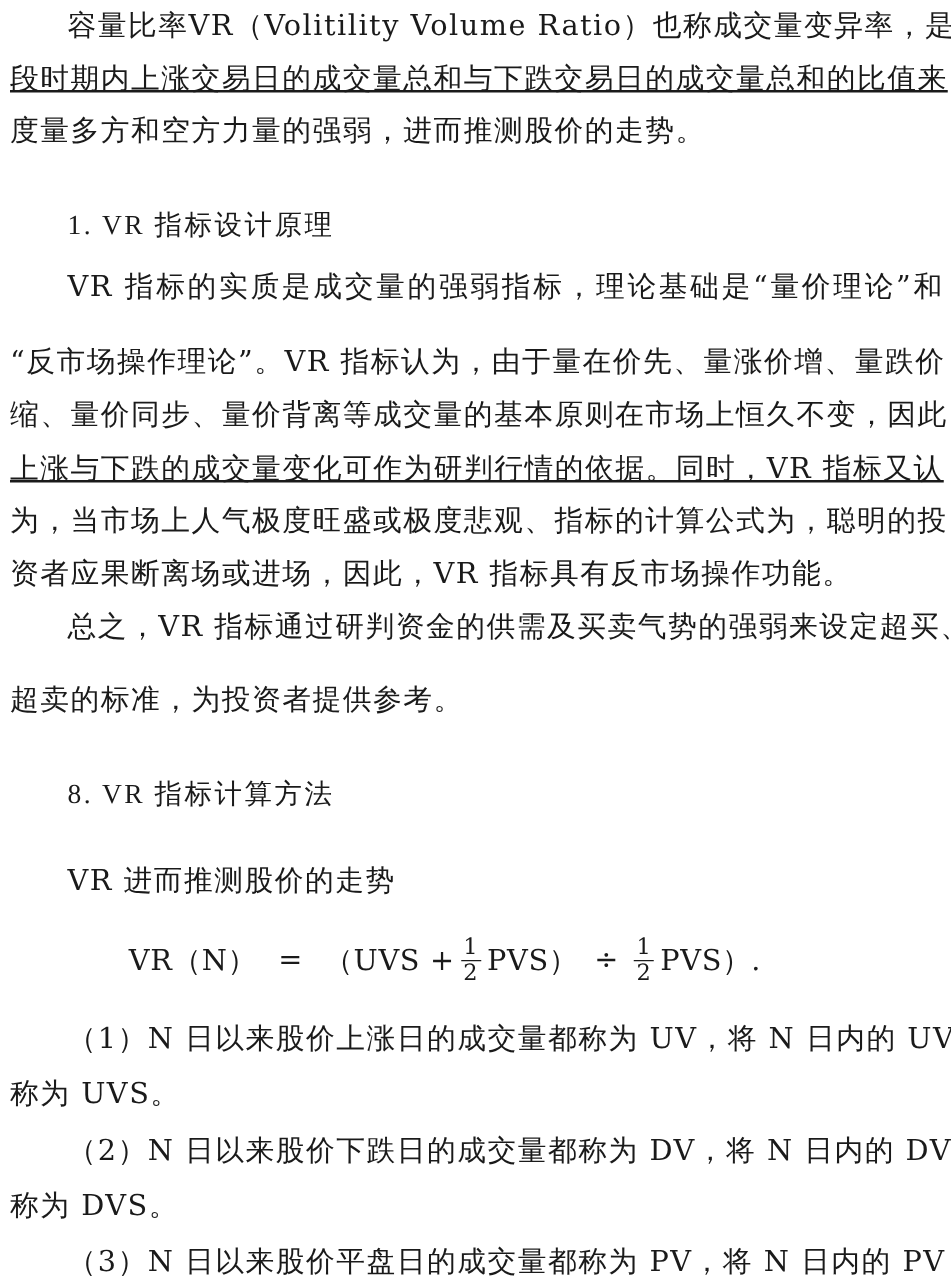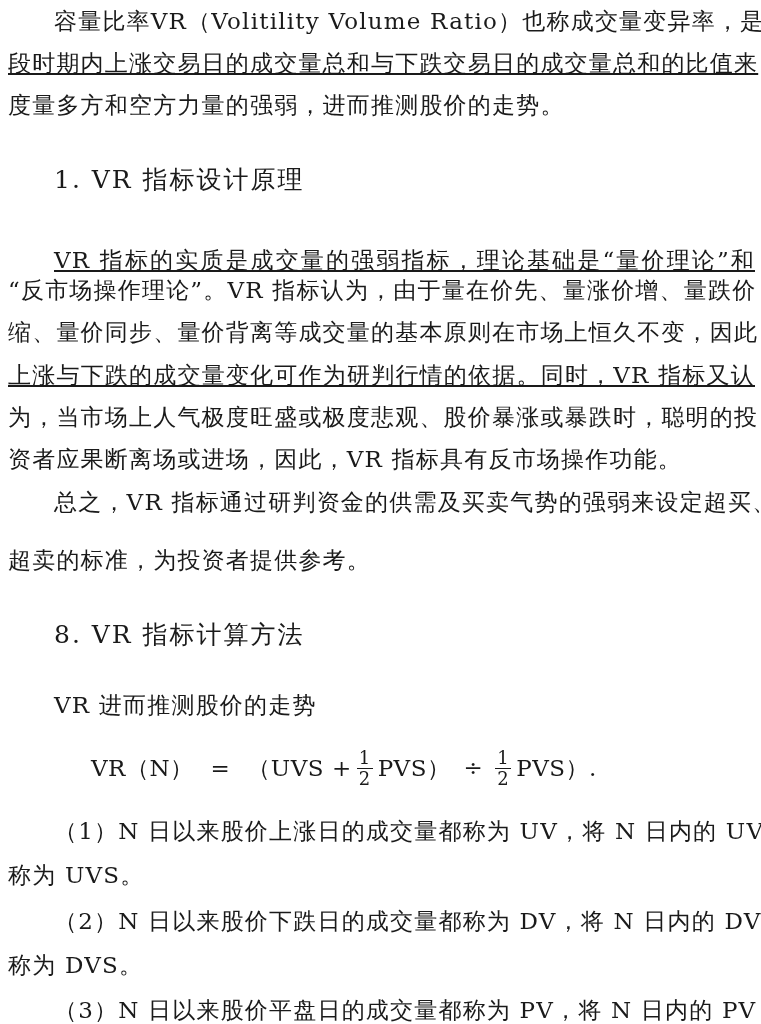--- a/index.html
+++ b/index.html
@@ -18,28 +18,28 @@
     .line {
       position: absolute;
       left: 8px;
       right: 6px;
       font-size: 23px;
       line-height: 30px;
       white-space: nowrap;
       letter-spacing: 1.2px;
     }
     .indent { left: 54px; }
-    .heading { font-size: 25px; letter-spacing: 2px; }
+    .heading { font-size: 22px; letter-spacing: 2px; font-family: Liberation Serif, serif; }
     .justify {
       text-align: justify;
       text-align-last: justify;
     }
     .formula {
       position: absolute;
-      left: 88px;
+      left: 100px;
       top: 738px;
       height: 60px;
       display: flex;
       align-items: center;
       font-size: 23px;
       letter-spacing: 0.5px;
       white-space: nowrap;
       text-align: right;
     }
     .formula .tok { margin: 0 3px; }
@@ -56,25 +56,25 @@
   </style>
 </head>
 <body>
 
 <div class="line indent justify" style="top:6px;">容量比率VR（Volitility Volume Ratio）也称成交量变异率，是以某一</div>
 <div class="line justify" style="top:48px;text-decoration:underline;">段时期内上涨交易日的成交量总和与下跌交易日的成交量总和的比值来</div>
 <div class="line" style="top:90px;">度量多方和空方力量的强弱，进而推测股价的走势。</div>
 
 <div class="line indent heading" style="top:165px;">1. VR 指标设计原理</div>
 
-<div class="line indent justify" style="top:245px;text-decoration:underline;">VR 指标的实质是成交量的强弱指标，理论基础是“量价理论”和</div>
+<div class="line indent justify" style="top:215px;">VR 指标的实质是成交量的强弱指标，理论基础是“量价理论”和</div>
 <div class="line justify" style="top:275px;">“反市场操作理论”。VR 指标认为，由于量在价先、量涨价增、量跌价</div>
 <div class="line justify" style="top:317px;">缩、量价同步、量价背离等成交量的基本原则在市场上恒久不变，因此，</div>
 <div class="line justify" style="top:360px;text-decoration:underline;">上涨与下跌的成交量变化可作为研判行情的依据。同时，VR 指标又认</div>
-<div class="line justify" style="top:402px;">为，当市场上人气极度旺盛或极度悲观、股价暴涨或暴跌时，聪明的投</div>
+<div class="line justify" style="top:402px;">为，当市场上人气极度旺盛或极度悲观、指标的计算公式为，聪明的投</div>
 <div class="line" style="top:444px;">资者应果断离场或进场，因此，VR 指标具有反市场操作功能。</div>
 
 <div class="line indent justify" style="top:487px;">总之，VR 指标通过研判资金的供需及买卖气势的强弱来设定超买、</div>
 <div class="line" style="top:529px;margin-top:16px;">超卖的标准，为投资者提供参考。</div>
 
 <div class="line indent heading" style="top:620px;">8. VR 指标计算方法</div>
 
 <div class="line indent" style="top:690px;">VR 进而推测股价的走势</div>
 
 <div class="formula">

